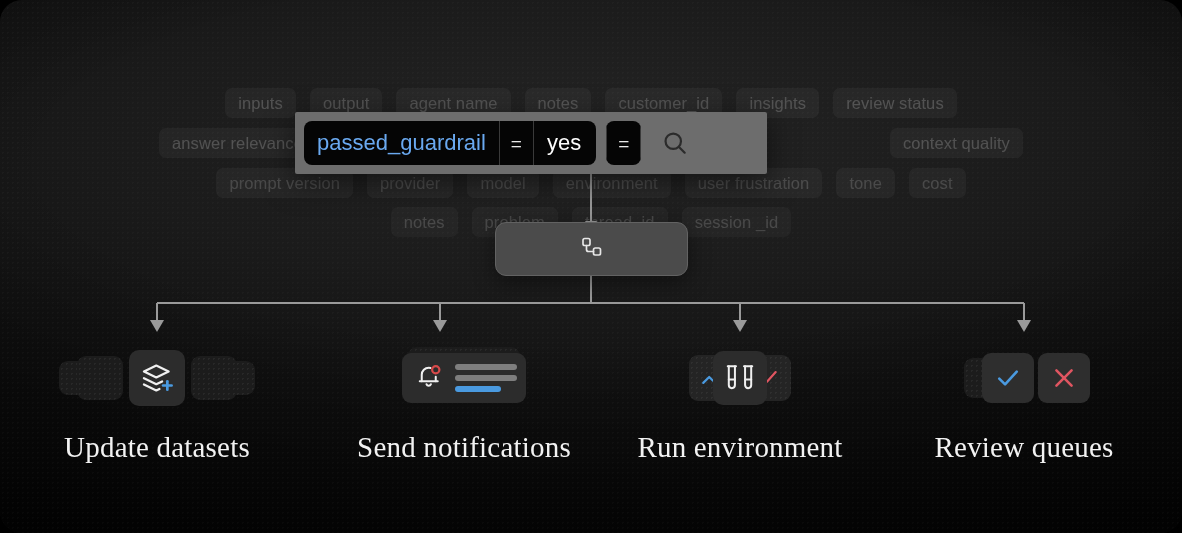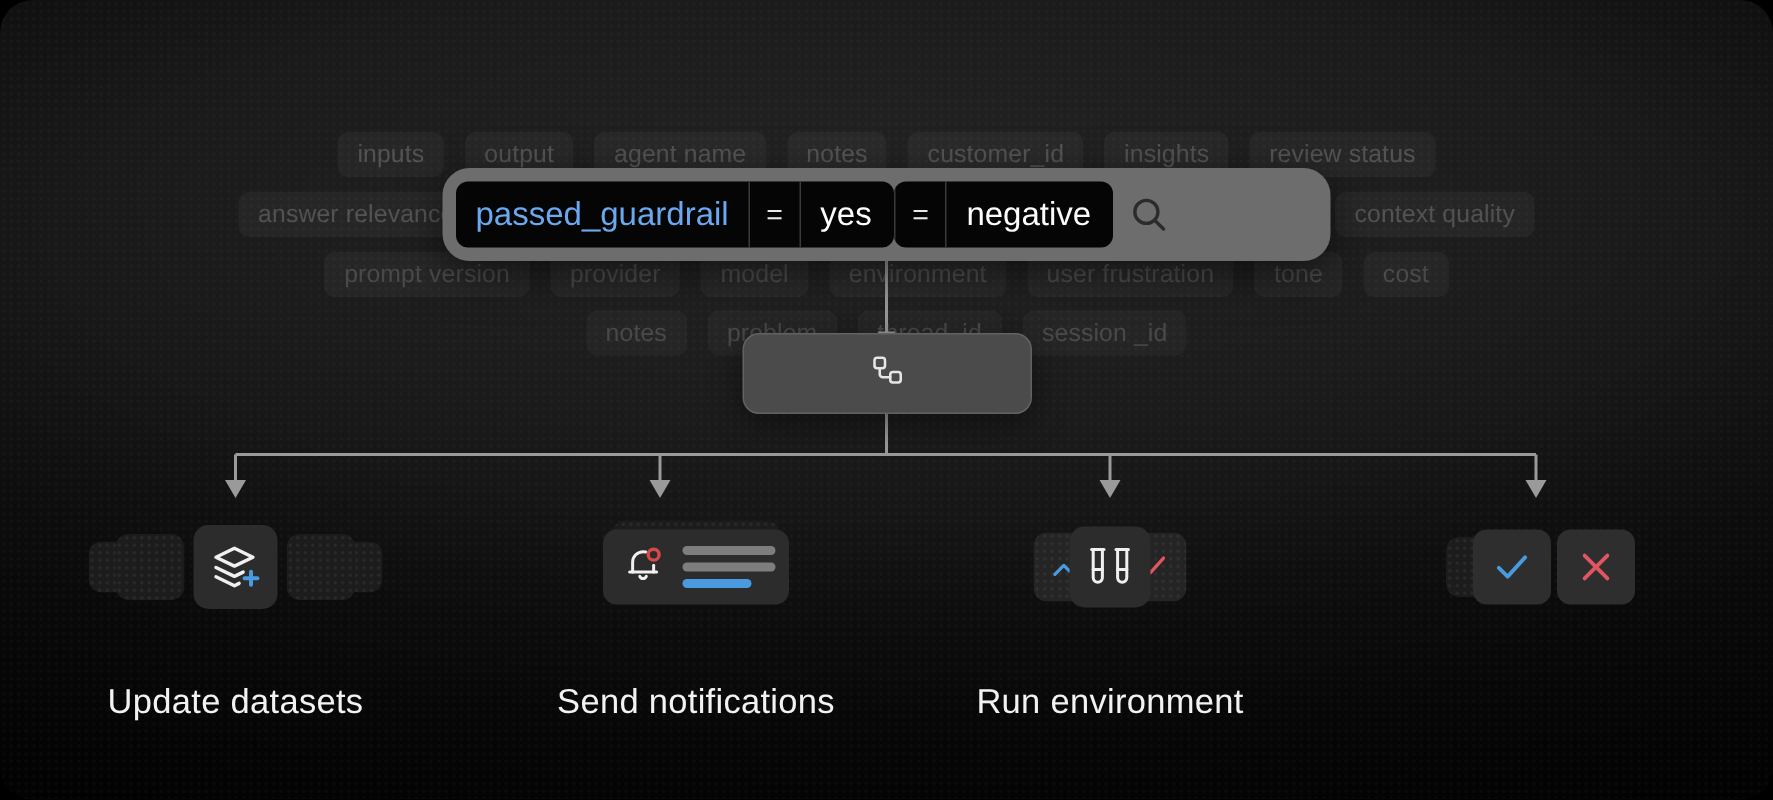--- a/index.html
+++ b/index.html
@@ -65,26 +65,27 @@
     white-space: nowrap;
     letter-spacing: .1px;
   }
   .tagrow.r3 .tag, .tagrow.r4 .tag { color: rgba(255,255,255,0.165); }
   .tagrow.r4 .tag { background: rgba(255,255,255,0.032); }
 
   
   .searchbar {
     position: absolute;
     left: 295px; top: 112px;
-    width: 592px; height: 62px;
+    width: 472px; height: 62px;
     background: #6d6d6d;
-    border-radius: 18px;
+    border-radius: 2px;
     display: flex;
     align-items: center;
     padding: 0 9px;
+    gap: 10px;
     box-shadow: 0 8px 30px rgba(0,0,0,.55);
     z-index: 6;
   }
   .chip {
     display: flex;
     align-items: stretch;
     background: #050505;
     border-radius: 8px;
     height: 44px;
     overflow: hidden;
@@ -167,25 +168,26 @@
     text-align: center;
   }
   .item .art {
     position: relative;
     height: 76px;
     display: flex;
     align-items: center;
     justify-content: center;
   }
   .item .cap {
-    margin-top: 38px;
-    font-size: 23px;
+    margin-top: 15px;
+    font-size: 29px;
     color: #f2f2f2;
     letter-spacing: .2px;
     white-space: nowrap;
+    font-family: Liberation Serif, serif;
   }
 
   
   .card {
     background: #2c2c2c;
     border-radius: 10px;
     display: flex;
     align-items: center;
     justify-content: center;
   }
@@ -288,21 +290,20 @@
     </div>
 
     <div class="searchbar">
       <div class="chip">
         <span class="k">passed_guardrail</span>
         <span class="op">=</span>
         <span class="v">yes</span>
       </div>
       <div class="chip">
         <span class="op">=</span>
-        <span class="v">negative</span>
       </div>
       <div class="search-icon-btn">
         <svg width="28" height="28" viewBox="0 0 24 24" fill="none" stroke="#2b2b2b" stroke-width="1.9" stroke-linecap="round">
           <circle cx="10.5" cy="10.5" r="6.6"></circle>
           <line x1="15.4" y1="15.4" x2="20.3" y2="20.3"></line>
         </svg>
       </div>
     </div>
 
     <div class="auto-arrow"></div>
@@ -417,19 +418,20 @@
               <polyline points="4.5,12.5 9.5,17.5 19.5,6.5"></polyline>
             </svg>
           </div>
           <div class="rq-card rq-b">
             <svg width="28" height="28" viewBox="0 0 24 24" fill="none" stroke="#e05561" stroke-width="2.2" stroke-linecap="round" stroke-linejoin="round">
               <line x1="5.5" y1="5.5" x2="18.5" y2="18.5"></line>
               <line x1="18.5" y1="5.5" x2="5.5" y2="18.5"></line>
             </svg>
           </div>
         </div>
+        <div class="cap">Review queues</div>
       </div>
 
     </div>
 
     <div class="vignette"></div>
   </div>
 </div>
 
 </body></html>

